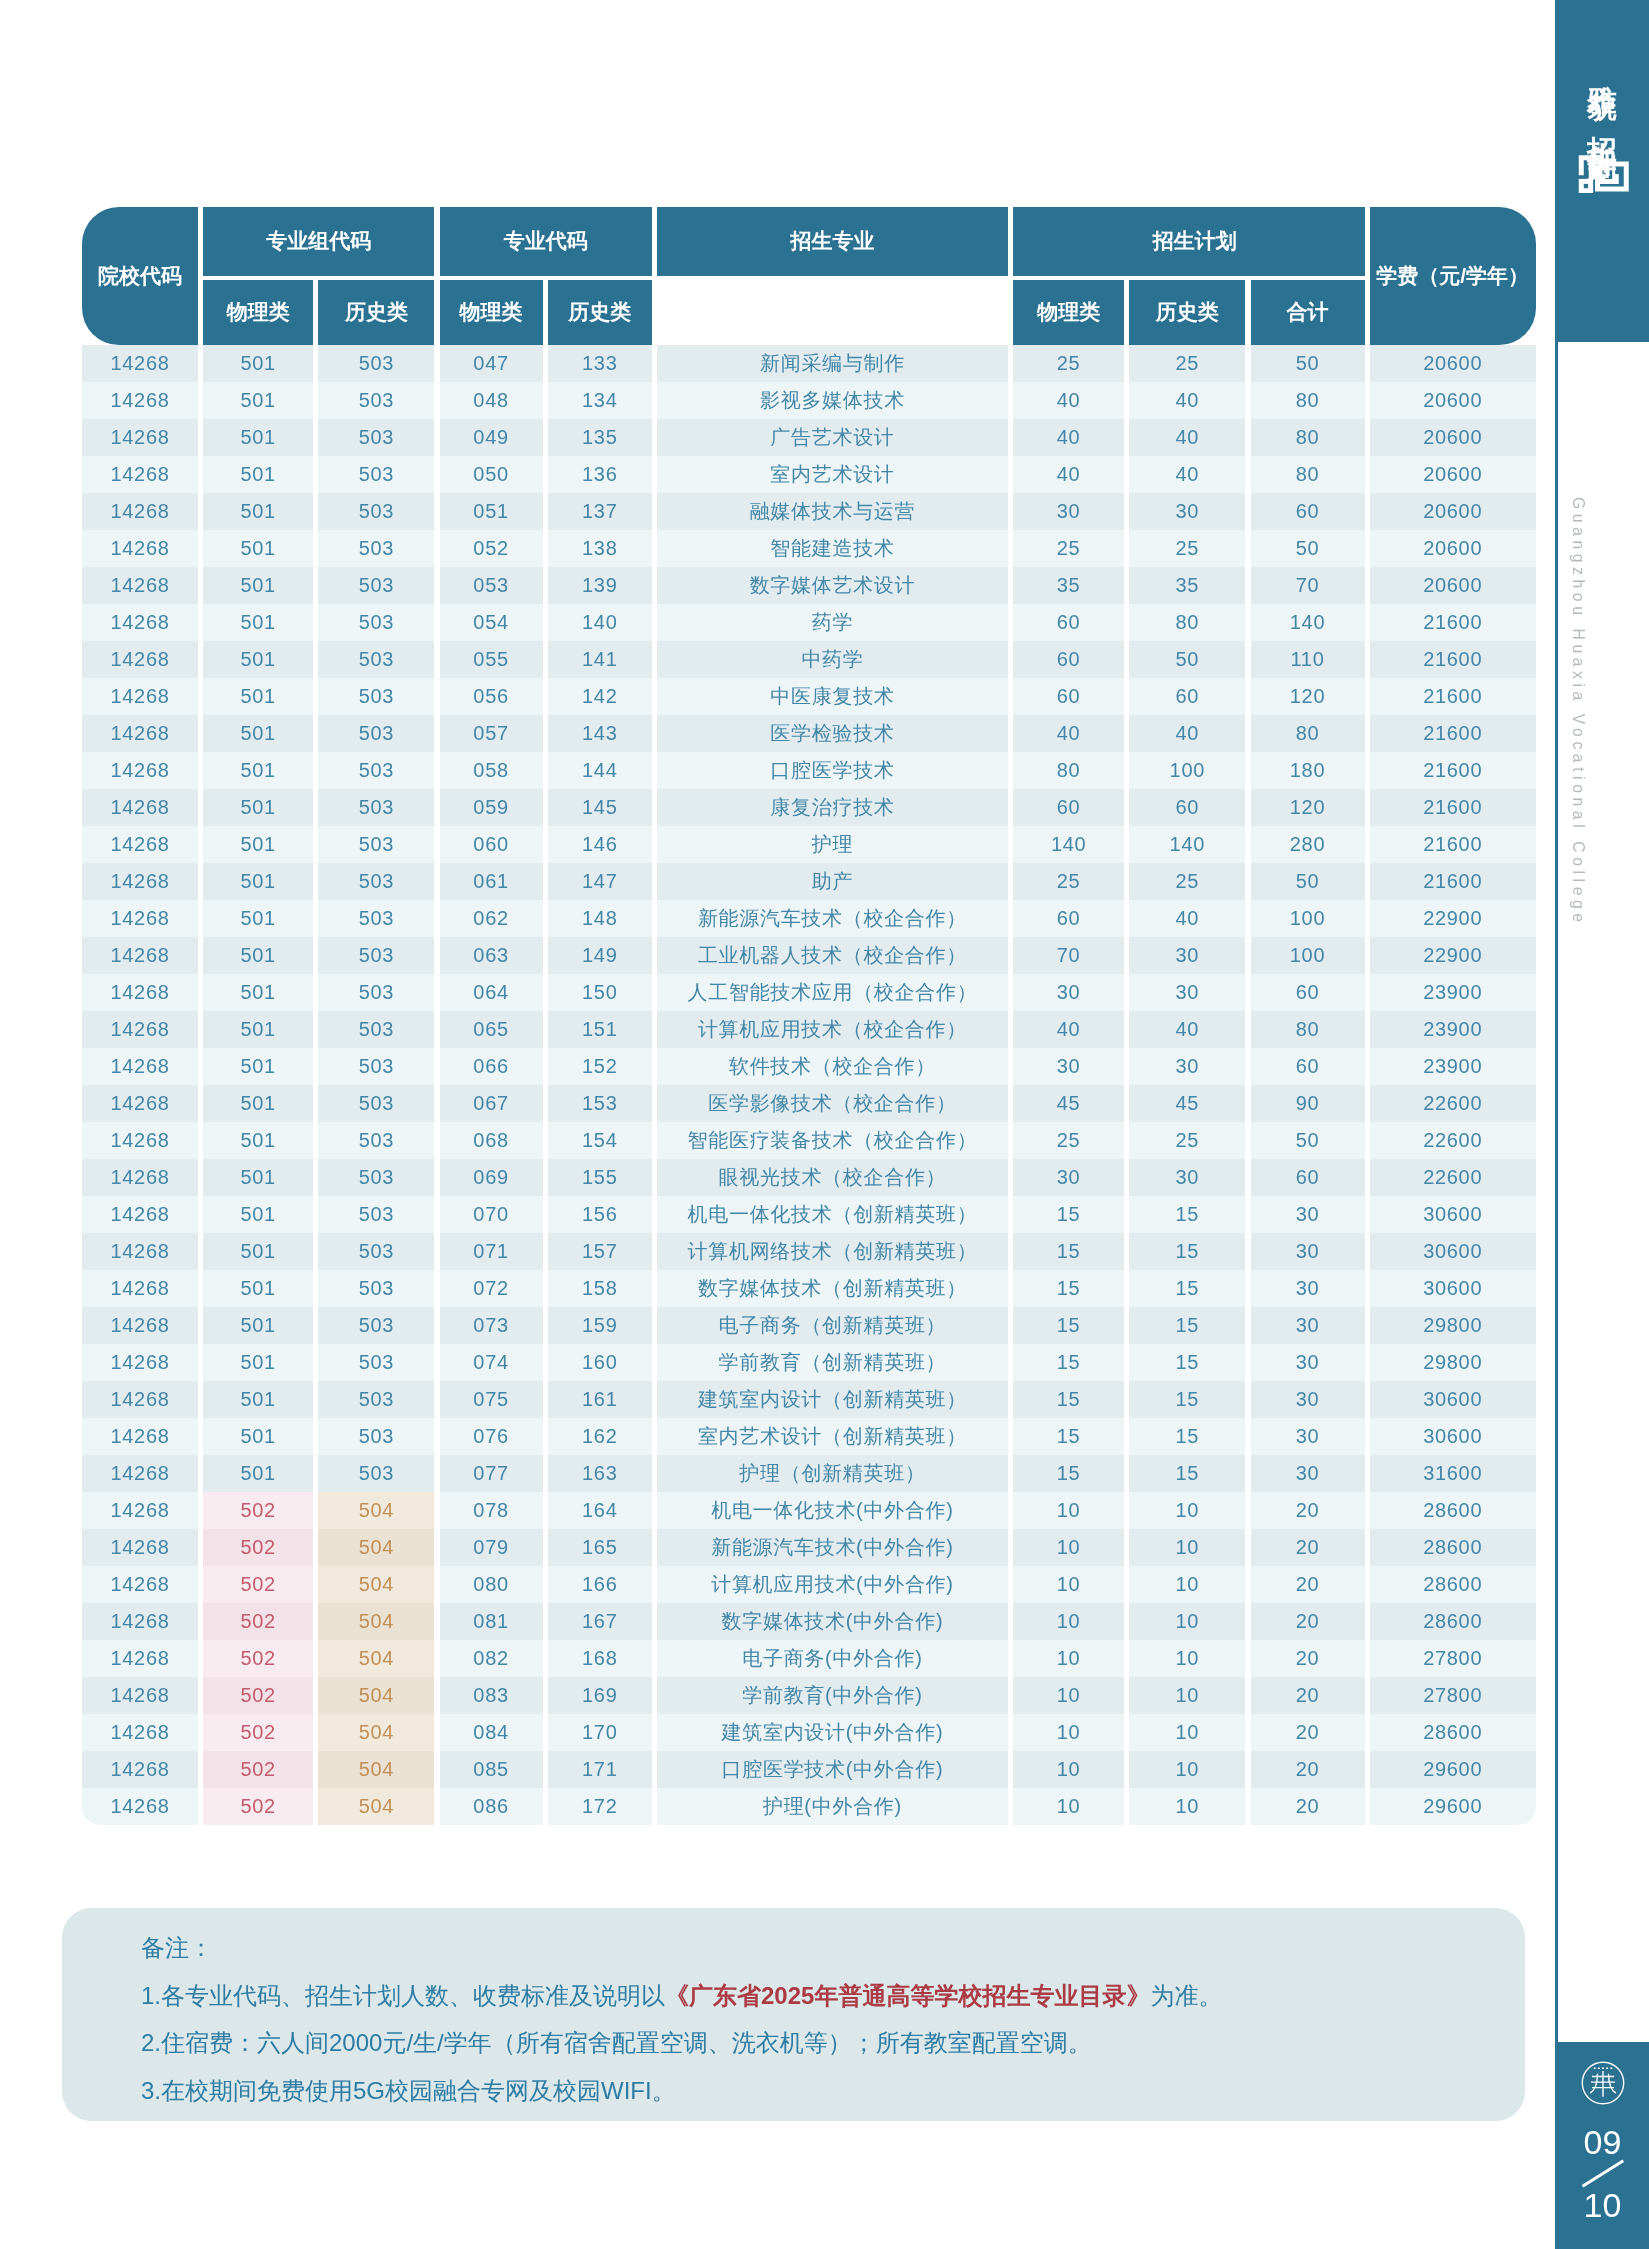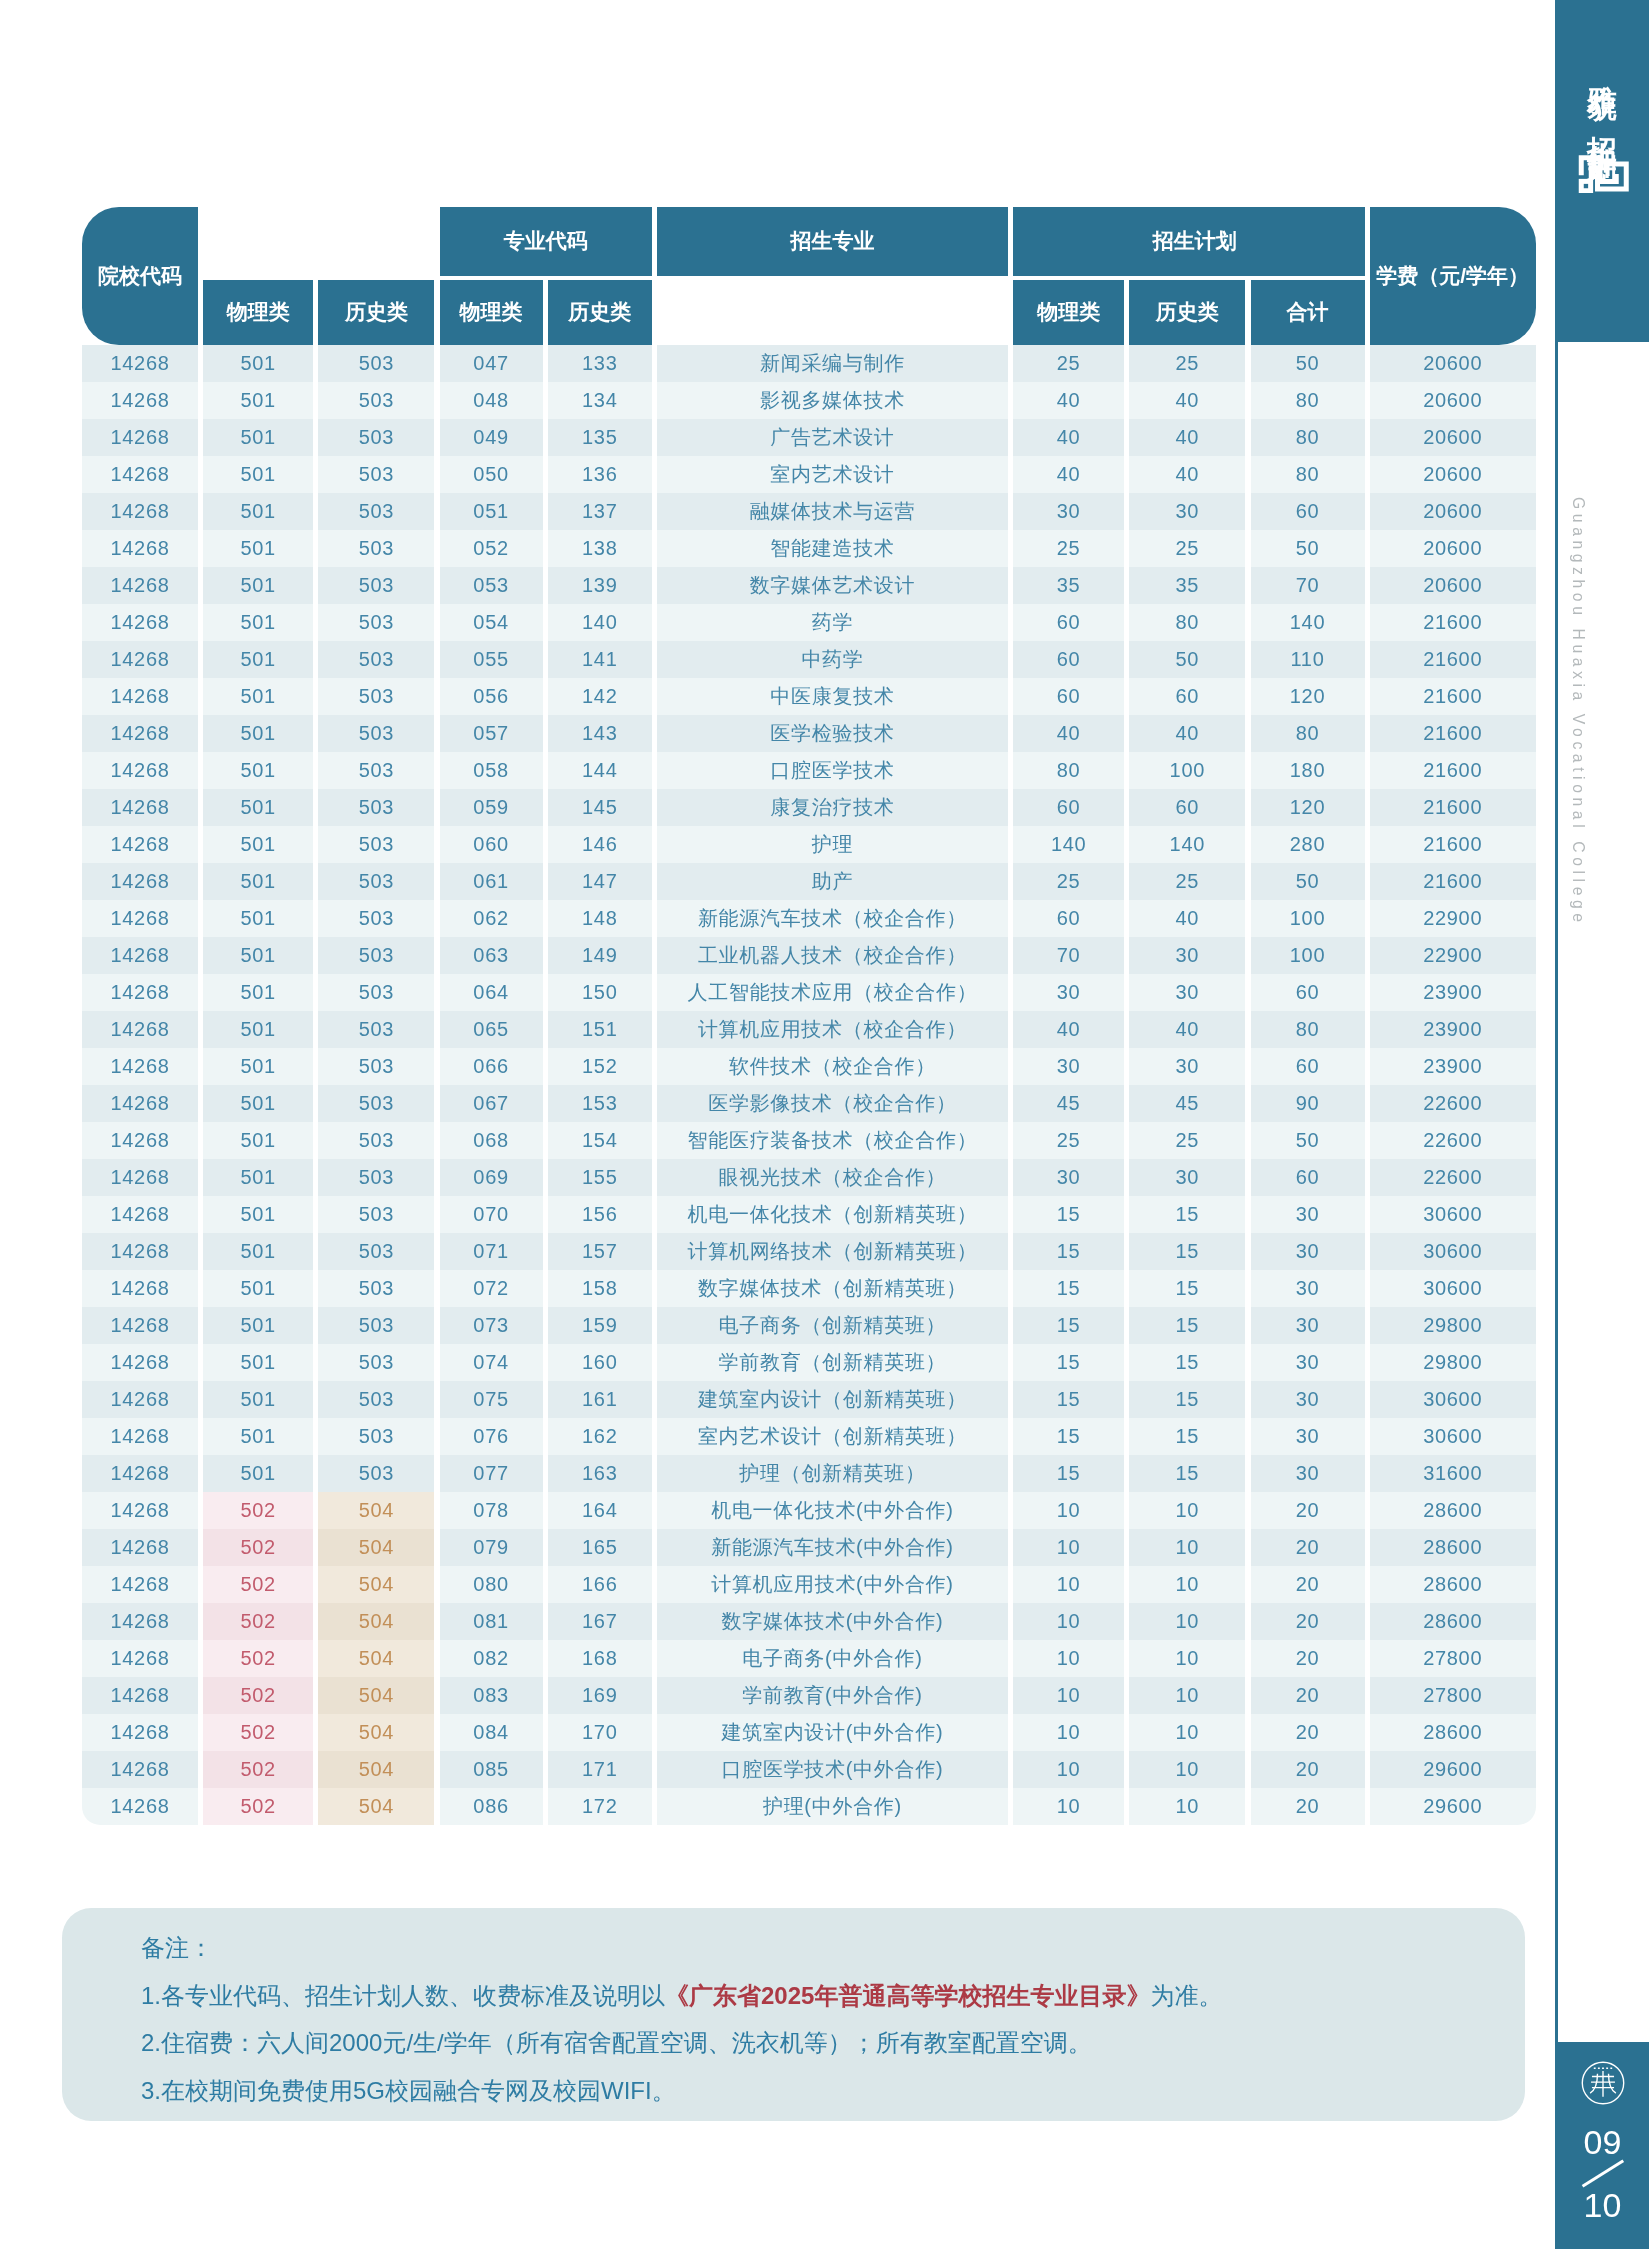--- a/index.html
+++ b/index.html
@@ -77,20 +77,21 @@
   .pagenums{margin-top:18.3px;color:#ffffff;font-size:34px;text-align:center;line-height:1;}
   .pg-slash{width:48px;height:3.3px;background:#ffffff;transform:rotate(-32deg);margin:13px auto;}
 </style>
 </head>
 <body>
 
 <div class="page">
 
   <div class="thead">
     <div class="hcell h-college">院校代码</div>
+    <div class="hcell h-group">专业组代码</div>
     <div class="hcell h-code">专业代码</div>
     <div class="hcell h-adm">招生专业</div>
     <div class="hcell h-plan">招生计划</div>
     <div class="hcell h-fee">
       <span>学费</span>
       <span>（元/学年）</span>
     </div>
     <div class="hcell" style="grid-column:2;grid-row:2">物理类</div>
     <div class="hcell" style="grid-column:3;grid-row:2">历史类</div>
     <div class="hcell" style="grid-column:4;grid-row:2">物理类</div>

